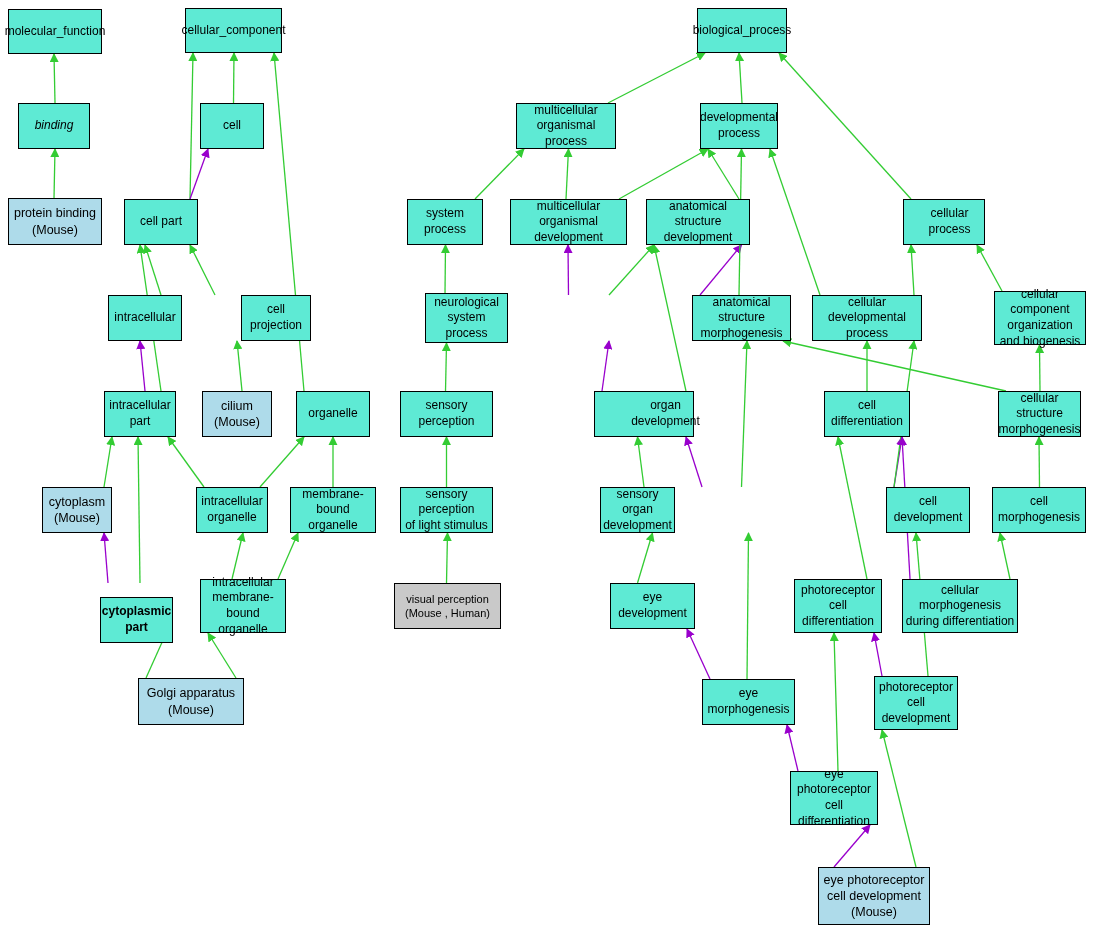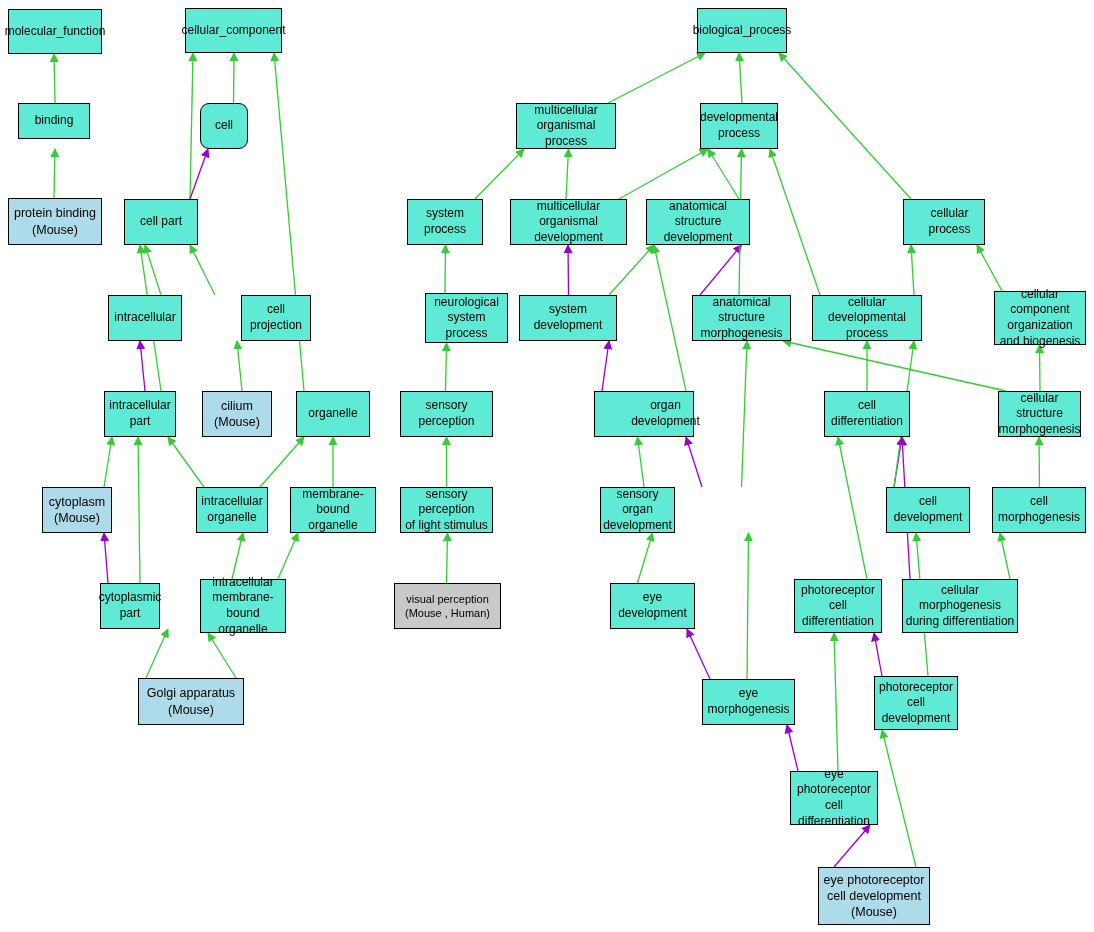--- a/index.html
+++ b/index.html
@@ -113,59 +113,58 @@
       <line x1="882" y1="676" x2="874" y2="633" stroke="#9900cc" stroke-width="1.3" marker-end="url(#arrow-part_of)"></line>
       <line x1="928" y1="676" x2="916" y2="533" stroke="#33cc33" stroke-width="1.3" marker-end="url(#arrow-is_a)"></line>
       <line x1="798" y1="771" x2="787" y2="725" stroke="#9900cc" stroke-width="1.3" marker-end="url(#arrow-part_of)"></line>
       <line x1="838" y1="771" x2="834" y2="633" stroke="#33cc33" stroke-width="1.3" marker-end="url(#arrow-is_a)"></line>
       <line x1="834" y1="867" x2="870" y2="825" stroke="#9900cc" stroke-width="1.3" marker-end="url(#arrow-part_of)"></line>
       <line x1="916" y1="867" x2="882" y2="730" stroke="#33cc33" stroke-width="1.3" marker-end="url(#arrow-is_a)"></line>
     </svg>
   <div id="node-layer">
       <div class="node" style="left: 8px; top: 9px; width: 94px; height: 45px;">molecular_function</div>
       <div class="node" style="left: 185px; top: 8px; width: 97px; height: 45px;">cellular_component</div>
-      <div class="node" style="left: 18px; top: 103px; width: 72px; height: 36px;">binding</div>
-      <div class="node" style="left: 200px; top: 103px; width: 48px; height: 46px; border-radius: 9px;">cell</div>
+      <div class="node" style="left: 18px; top: 103px; width: 72px; height: 46px; font-style: italic;">binding</div>
+      <div class="node" style="left: 200px; top: 103px; width: 64px; height: 46px;">cell</div>
       <div class="node highlight" style="left: 8px; top: 198px; width: 94px; height: 47px;">protein binding
 (Mouse)</div>
       <div class="node" style="left: 124px; top: 199px; width: 74px; height: 46px;">cell part</div>
       <div class="node" style="left: 108px; top: 295px; width: 74px; height: 46px;">intracellular</div>
       <div class="node" style="left: 207px; top: 295px; width: 70px; height: 46px; margin-left: 34px;">cell projection</div>
       <div class="node" style="left: 104px; top: 391px; width: 72px; height: 46px;">intracellular
 part</div>
       <div class="node highlight" style="left: 202px; top: 391px; width: 70px; height: 46px;">cilium
 (Mouse)</div>
       <div class="node" style="left: 296px; top: 391px; width: 74px; height: 46px;">organelle</div>
       <div class="node highlight" style="left: 42px; top: 487px; width: 70px; height: 46px;">cytoplasm
 (Mouse)</div>
       <div class="node" style="left: 196px; top: 487px; width: 72px; height: 46px;">intracellular
 organelle</div>
       <div class="node" style="left: 290px; top: 487px; width: 86px; height: 46px;">membrane-bound
 organelle</div>
-      <div class="node" style="left: 100px; top: 583px; width: 60px; height: 46px;">cytoplasmic
+      <div class="node" style="left: 100px; top: 597px; width: 73px; height: 46px; font-weight: bold;">cytoplasmic
 part</div>
       <div class="node" style="left: 200px; top: 579px; width: 86px; height: 54px;">intracellular
 membrane-bound
 organelle</div>
       <div class="node highlight" style="left: 138px; top: 678px; width: 106px; height: 47px;">Golgi apparatus
 (Mouse)</div>
       <div class="node" style="left: 697px; top: 8px; width: 90px; height: 45px;">biological_process</div>
       <div class="node" style="left: 516px; top: 103px; width: 100px; height: 46px;">multicellular
 organismal process</div>
       <div class="node" style="left: 700px; top: 103px; width: 78px; height: 46px;">developmental
 process</div>
       <div class="node" style="left: 407px; top: 199px; width: 76px; height: 46px;">system process</div>
       <div class="node" style="left: 510px; top: 199px; width: 117px; height: 46px;">multicellular
 organismal development</div>
       <div class="node" style="left: 646px; top: 199px; width: 104px; height: 46px;">anatomical structure
 development</div>
       <div class="node" style="left: 903px; top: 199px; width: 82px; height: 46px; padding-left: 12px;">cellular process</div>
       <div class="node" style="left: 404px; top: 293px; width: 83px; height: 50px; margin-left: 21px;">neurological
 system process</div>
-      <div class="node" style="left: 519px; top: 295px; width: 98px; height: 46px;">system development</div>
       <div class="node" style="left: 692px; top: 295px; width: 99px; height: 46px;">anatomical structure
 morphogenesis</div>
       <div class="node" style="left: 812px; top: 295px; width: 110px; height: 46px;">cellular developmental
 process</div>
       <div class="node" style="left: 994px; top: 291px; width: 92px; height: 54px;">cellular component
 organization
 and biogenesis</div>
       <div class="node" style="left: 400px; top: 391px; width: 93px; height: 46px;">sensory perception</div>
       <div class="node" style="left: 594px; top: 391px; width: 100px; height: 46px; padding-left: 44px;">organ development</div>
       <div class="node" style="left: 824px; top: 391px; width: 86px; height: 46px;">cell differentiation</div>

